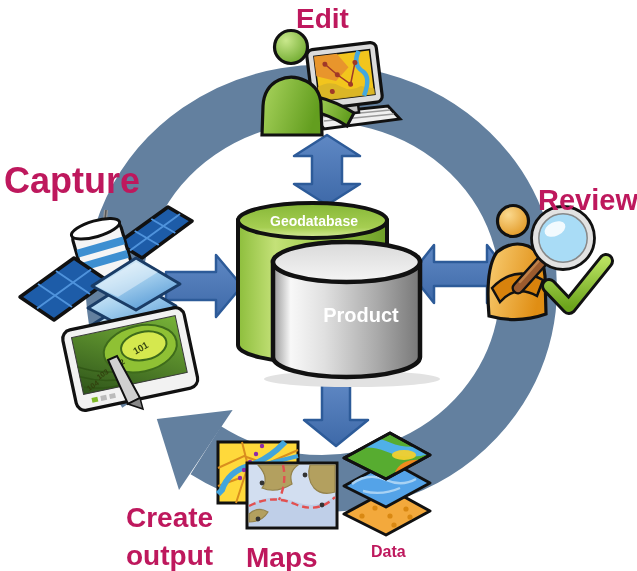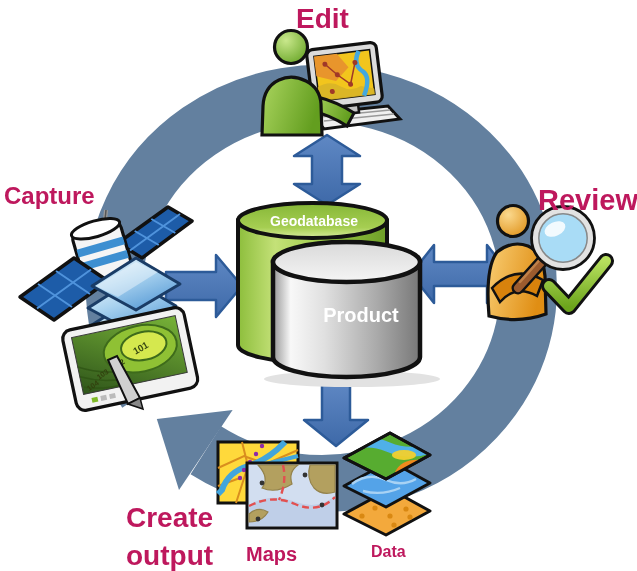--- a/index.html
+++ b/index.html
@@ -2,25 +2,25 @@
 <html><head>
 <meta charset="utf-8">
 <style>
   html,body{margin:0;padding:0;background:#fff;}
   .stage{position:relative;width:637px;height:571px;background:#fff;overflow:hidden;
          font-family:"Liberation Sans",sans-serif;}
   .stage svg{position:absolute;left:0;top:0;}
   .lbl{position:absolute;font-family:"Liberation Sans",sans-serif;font-weight:bold;
        color:#be185d;white-space:nowrap;line-height:1;}
   #lbl-edit{left:296px;top:5px;font-size:28px;}
-  #lbl-capture{left:4px;top:184px;font-size:24px;}
+  #lbl-capture{left:4px;top:163px;font-size:36px;}
   #lbl-review{left:538px;top:186px;font-size:29px;}
   #lbl-create{left:126px;top:499px;font-size:28px;line-height:38px;}
   #lbl-create span{display:block;}
-  #lbl-maps{left:246px;top:544px;font-size:20px;}
+  #lbl-maps{left:246px;top:544px;font-size:28px;}
   #lbl-data{left:371px;top:544px;font-size:16px;}
   #lbl-geodatabase{left:239px;top:214px;width:150px;text-align:center;
                    font-size:14px;color:#fff;}
   #lbl-product{left:277px;top:303px;width:168px;text-align:center;
                font-size:20px;color:#fff;line-height:24px;}
   #lbl-product span{display:block;}
 </style>
 </head>
 <body>
 

